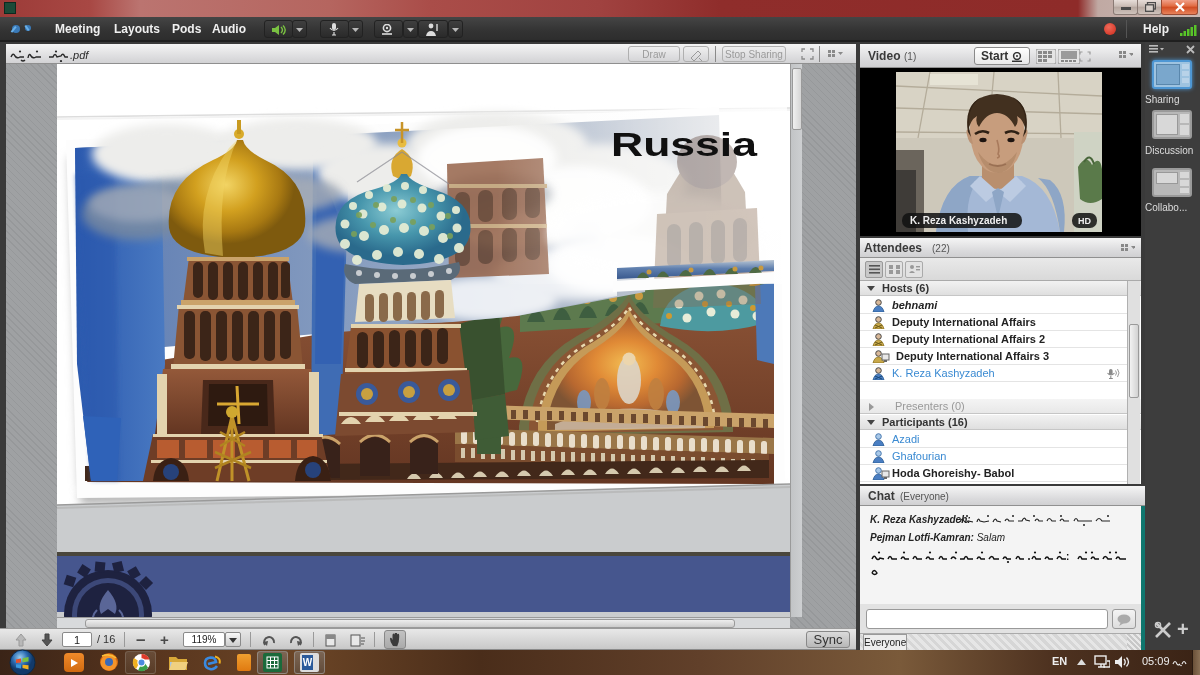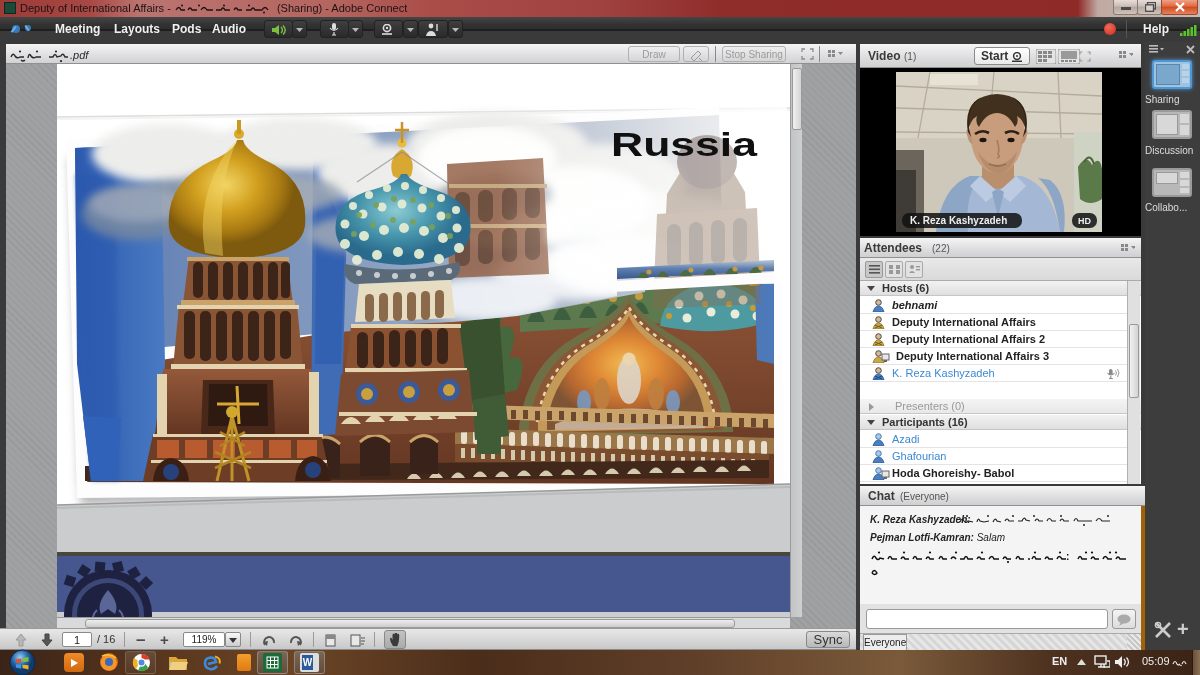--- a/index.html
+++ b/index.html
@@ -11,21 +11,21 @@
 #titlebar { left:0; top:0; width:1200px; height:17px;
   background:linear-gradient(90deg,#9c3b38 0,#a84844 90px,#bb7470 140px,#b5655f 330px,#aa4d49 430px,#a04240 600px,#8f2d2b 720px,#8e2b29 1078px,#c0a9a3 1098px,#cbb9b3 1200px);
 }
 #titlebar .ttext { left:20px; top:2px; font-size:11px; color:#1c1314; white-space:nowrap; }
 #tbicon { left:4px; top:2px; width:12px; height:12px; background:#1c4a38; border:1px solid #0c2a20; }
 .winbtns { right:2px; top:0; height:15px; }
 .wb { display:inline-block; width:25px; height:15px; border:1px solid #8a7a74; border-top:none; background:linear-gradient(#e7ddd8,#c9bcb5 45%,#b5a69e 50%,#cfc2bb); margin-left:-1px; vertical-align:top; position:relative; border-radius:0 0 3px 3px; }
 .wb.close { width:37px; background:linear-gradient(#f0a088,#e06a40 45%,#cf4a20 50%,#e8825a); border-color:#9a4a32; }
 
 
-#menubar { left:0; top:17px; width:1200px; height:14px;
+#menubar { left:0; top:17px; width:1200px; height:25px;
   background:linear-gradient(#454545,#333333 60%,#2d2d2d); border-bottom:2px solid #1f1f1f; }
 .mitem { position:absolute; top:5px; color:#f0f0f0; font-size:12px; font-weight:bold; }
 .mbtn { position:absolute; top:3px; height:18px; background:linear-gradient(#3f3f3f,#2a2a2a); border:1px solid #222; border-radius:3px; }
 
 
 #sharepod { left:6px; top:44px; width:850px; height:584px; background:#9ea0a2; }
 #shphead { left:0; top:0; width:850px; height:20px; background:linear-gradient(#f4f4f4,#dcdcde 70%,#d2d2d4); border-bottom:1px solid #8f8f8f; }
 #shcanvas { left:0; top:20px; width:850px; height:576px;
   background:repeating-linear-gradient(45deg,#9fa1a3 0 4px,#96989a 4px 5px); }
 #docwhite { left:51px; top:0; width:733px; height:553px; background:#fff; }
@@ -43,21 +43,21 @@
 
 
 .pod { position:absolute; background:#fff; }
 .phead { position:absolute; left:0; top:0; right:0; height:20px; background:linear-gradient(#f5f5f5,#d9d9db 70%,#d0d0d2); border-bottom:1px solid #909090; color:#3a3a3a; font-size:12px; font-weight:bold; }
 .phead .cnt { font-weight:normal; font-size:10px; color:#555; }
 .pmenu { position:absolute; right:6px; top:6px; width:14px; height:9px; color:#777; }
 
 #videopod { left:860px; top:44px; width:281px; height:192px; background:#000; }
 #vidhead { height:24px; }
 #attpod { left:860px; top:238px; width:281px; height:246px; }
-#chatpod { left:860px; top:486px; width:333px; height:164px; background:#a16207; }
+#chatpod { left:860px; top:486px; width:333px; height:164px; background:#0f766e; }
 
 
 .secrow { position:absolute; left:0; right:0; height:15px; background:linear-gradient(#f2f2f2,#dfdfdf); border-bottom:1px solid #c6c6c6; font-size:11px; font-weight:bold; color:#333; }
 .arow { position:absolute; left:0; right:13px; height:16px; background:#fff; border-bottom:1px solid #e4e4e4; font-size:11px; color:#222; }
 .arow .nm { position:absolute; left:32px; top:2px; }
 .arow .pic { position:absolute; left:12px; top:2px; }
 
 
 .chatline { position:absolute; font-size:10px; color:#222; }
 
@@ -68,33 +68,20 @@
 
 
 #taskbar { left:0; top:650px; width:1200px; height:25px;
   background:linear-gradient(90deg,#3a2417 0,#58351e 150px,#6b4526 300px,#4a2d1a 480px,#61402a 700px,#7a5a3a 900px,#4e3220 1050px,#3a2315 1200px); }
 </style>
 </head>
 <body>
 
 <div class="abs" id="titlebar">
   <div class="abs" id="tbicon"></div>
-  <div class="abs ttext">Deputy of International Affairs - <svg width="100" height="11" style="vertical-align:-2px">
-        <g fill="none" stroke="#1c1314" stroke-width="1.3">
-          <path d="M2 7 q3 -5 5 0 l4 0 m3 0 q2 -4 4 0 l5 0 m4 0 q3 -5 6 0 l6 0"></path>
-          <path d="M42 7 l5 0 q2 -4 4 0 l5 0 m4 0 q2 -4 4 0 l4 0 m4 0 l5 0 q2 -4 4 0 l7 0 q3 -5 6 0"></path>
-        </g>
-        <g fill="#1c1314">
-          <circle cx="8" cy="2.5" r="1"></circle>
-          <circle cx="25" cy="2.5" r="1"></circle>
-          <circle cx="50" cy="2.5" r="1"></circle>
-          <circle cx="75" cy="2.5" r="1"></circle>
-          <circle cx="90" cy="9.5" r="1"></circle>
-        </g>
-      </svg> (Sharing) - Adobe Connect</div>
   <div class="abs winbtns"><span class="wb"><svg width="10" height="4" style="position:absolute;left:7px;top:7px">
           <rect width="10" height="3" fill="#4a4a4a"></rect>
         </svg></span><span class="wb"><svg width="11" height="10" style="position:absolute;left:7px;top:2px">
           <rect x="2.5" y="0.5" width="8" height="6.5" fill="none" stroke="#4a4a4a" stroke-width="1.3"></rect>
           <rect x="0.5" y="2.8" width="8" height="6.5" fill="#d8cfc9" stroke="#4a4a4a" stroke-width="1.3"></rect>
         </svg></span><span class="wb close"><svg width="10" height="10" style="position:absolute;left:13px;top:2px">
           <path d="M1 1 L9 9 M9 1 L1 9" stroke="#fff" stroke-width="2.2"></path>
         </svg></span></div>
 </div>
 

